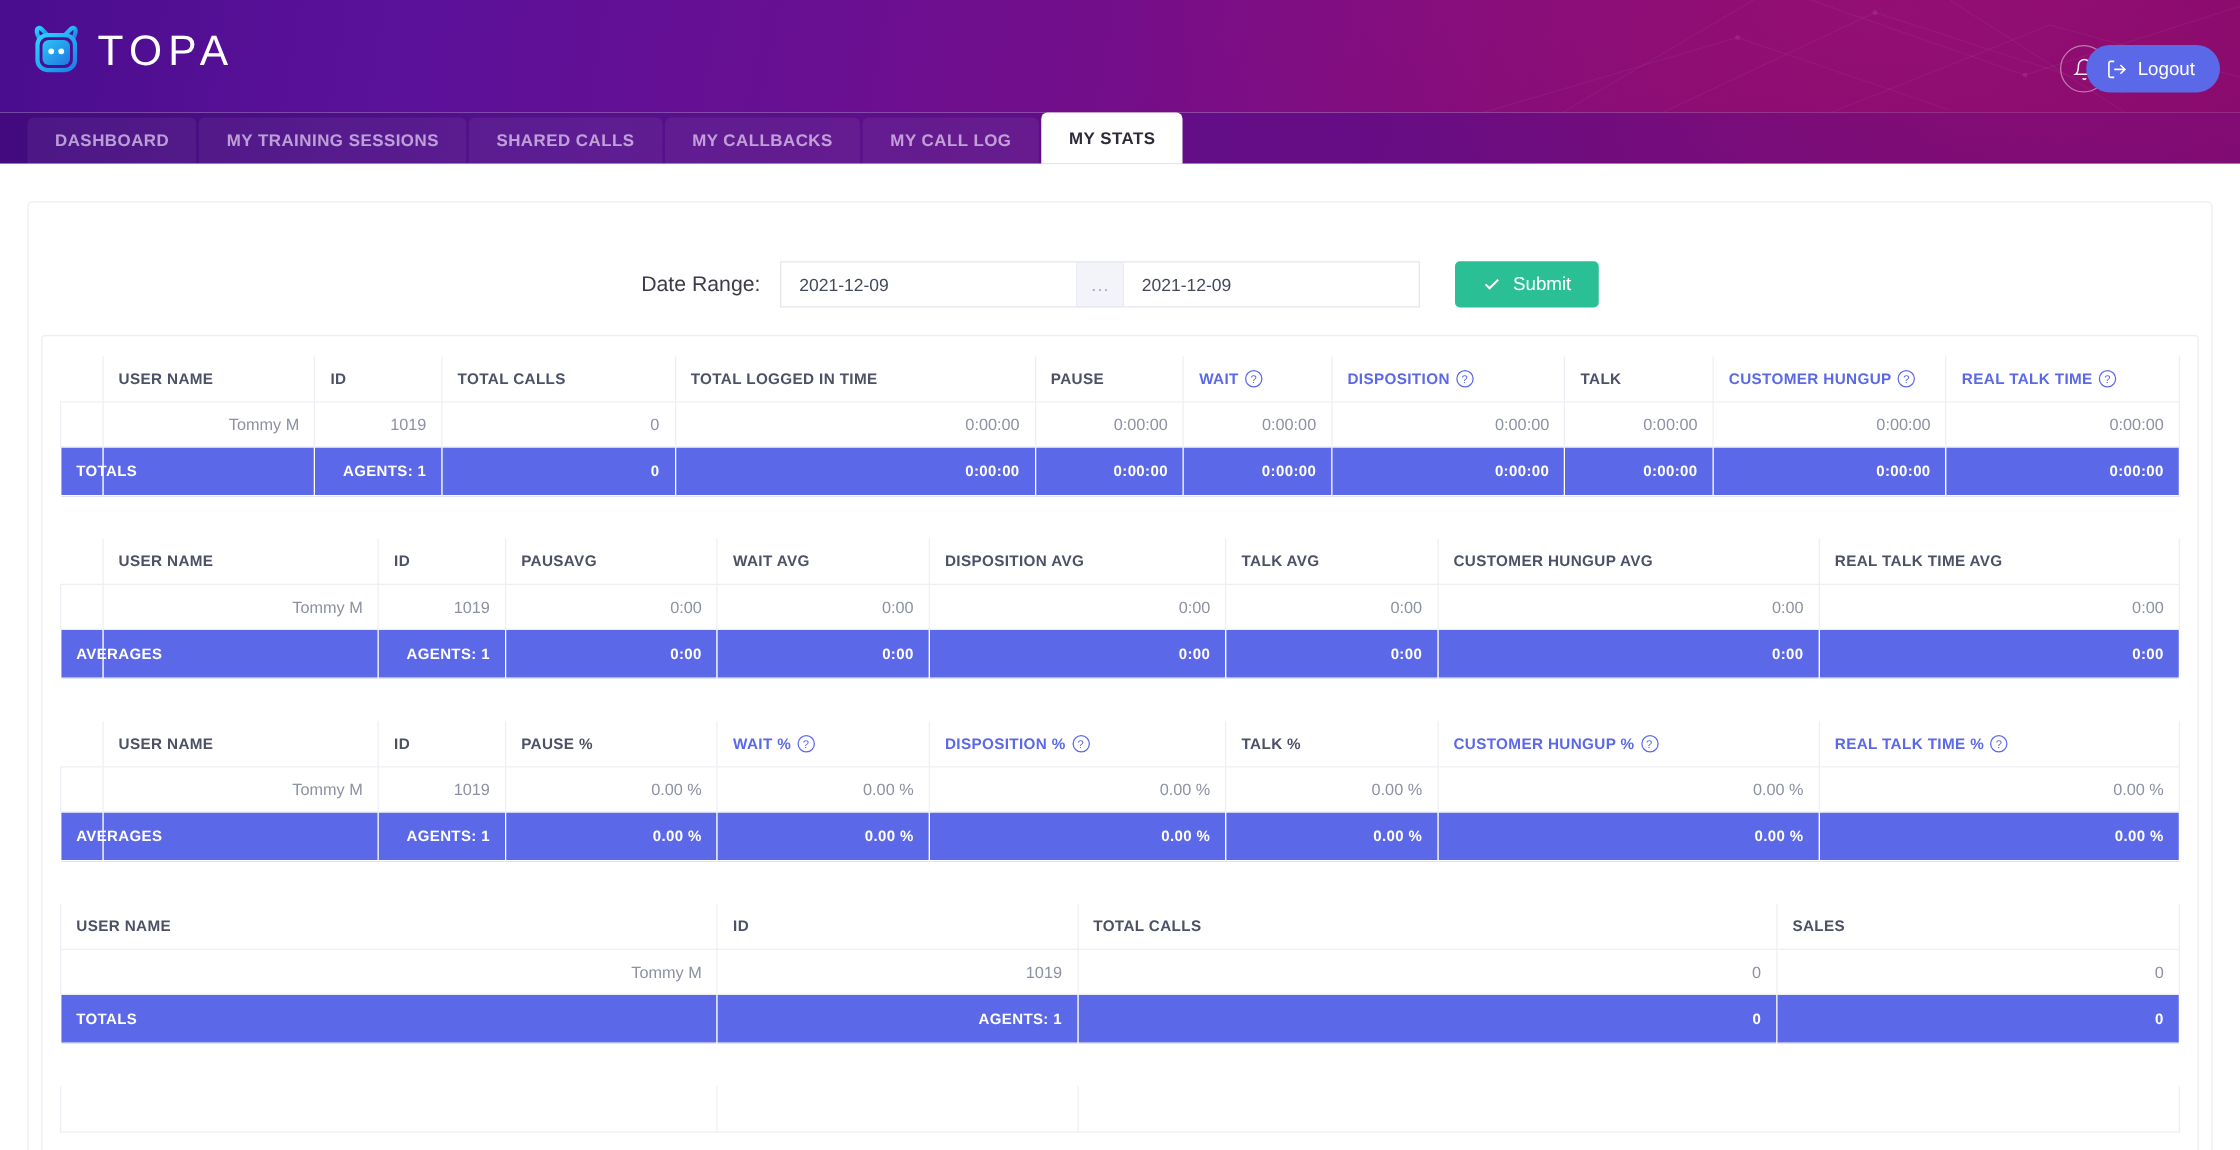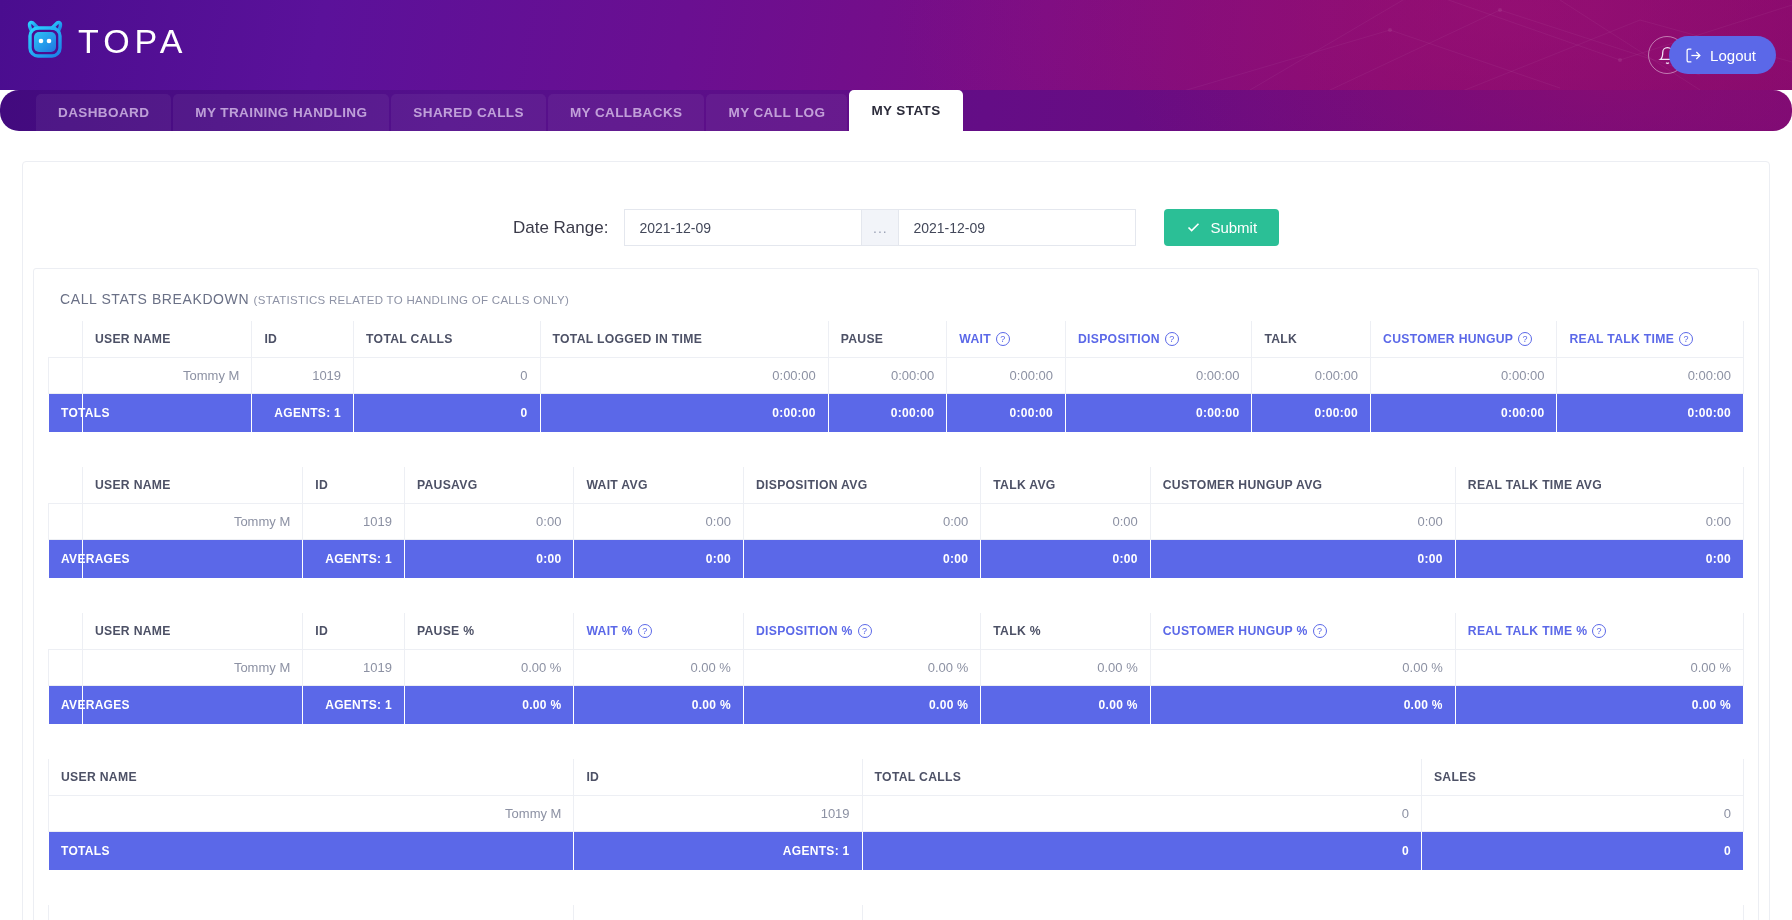--- a/index.html
+++ b/index.html
@@ -62,22 +62,21 @@
   }
 
   
   .tabbar {
     position: relative;
     width: 1792px; height: 41px;
     background:
       radial-gradient(ellipse 700px 200px at 90% 0%, rgba(150,15,110,0.45) 0%, rgba(150,15,110,0) 70%),
       linear-gradient(100deg, #420a7e 0%, #54108c 25%, #640d86 55%, #7a0a76 100%);
     display: flex; align-items: flex-end;
-    padding-left: 36px;
-    border-radius: 19px;
+    padding-left: 22px;
   }
   .tab {
     height: 37px;
     display: flex; align-items: center; justify-content: center;
     padding: 0 22px;
     margin-right: 2px;
     border-radius: 5px 5px 0 0;
     color: rgba(230,210,245,.72);
     background: rgba(255,255,255,.055);
     font-size: 13.5px;
@@ -270,21 +269,21 @@
       <path d="M9 21H5a2 2 0 0 1-2-2V5a2 2 0 0 1 2-2h4"></path>
       <polyline points="16 17 21 12 16 7"></polyline>
         <line x1="21" y1="12" x2="9" y2="12"></line>
     </svg>
     <span>Logout</span>
   </div>
 </div>
 
 <div class="tabbar">
   <div class="tab">DASHBOARD</div>
-  <div class="tab">MY TRAINING HANDLING</div>
+  <div class="tab">MY TRAINING SESSIONS</div>
   <div class="tab">SHARED CALLS</div>
   <div class="tab">MY CALLBACKS</div>
   <div class="tab">MY CALL LOG</div>
   <div class="tab active">MY STATS</div>
 </div>
 
 <div class="page">
   <div class="page-inner">
 
     <div class="daterow">
@@ -294,24 +293,20 @@
       <input class="date-input" value="2021-12-09" style="">
       <button class="submit-btn">
         <svg width="15" height="15" viewBox="0 0 24 24" fill="none" stroke="#ffffff" stroke-width="2.6">
             <polyline points="20 6 9 17 4 12"></polyline>
           </svg>
         <span>Submit</span>
       </button>
     </div>
 
     <div class="panel">
-      <div class="panel-title">
-        <span>CALL STATS BREAKDOWN</span>
-        <span class="sub">(STATISTICS RELATED TO HANDLING OF CALLS ONLY)</span>
-      </div>
 
       <table class="stats">
         <colgroup>
             <col style="width:2%">
             <col style="width:10%">
             <col style="width:6%">
             <col style="width:11%">
             <col style="width:17%">
             <col style="width:7%">
             <col style="width:7%">

